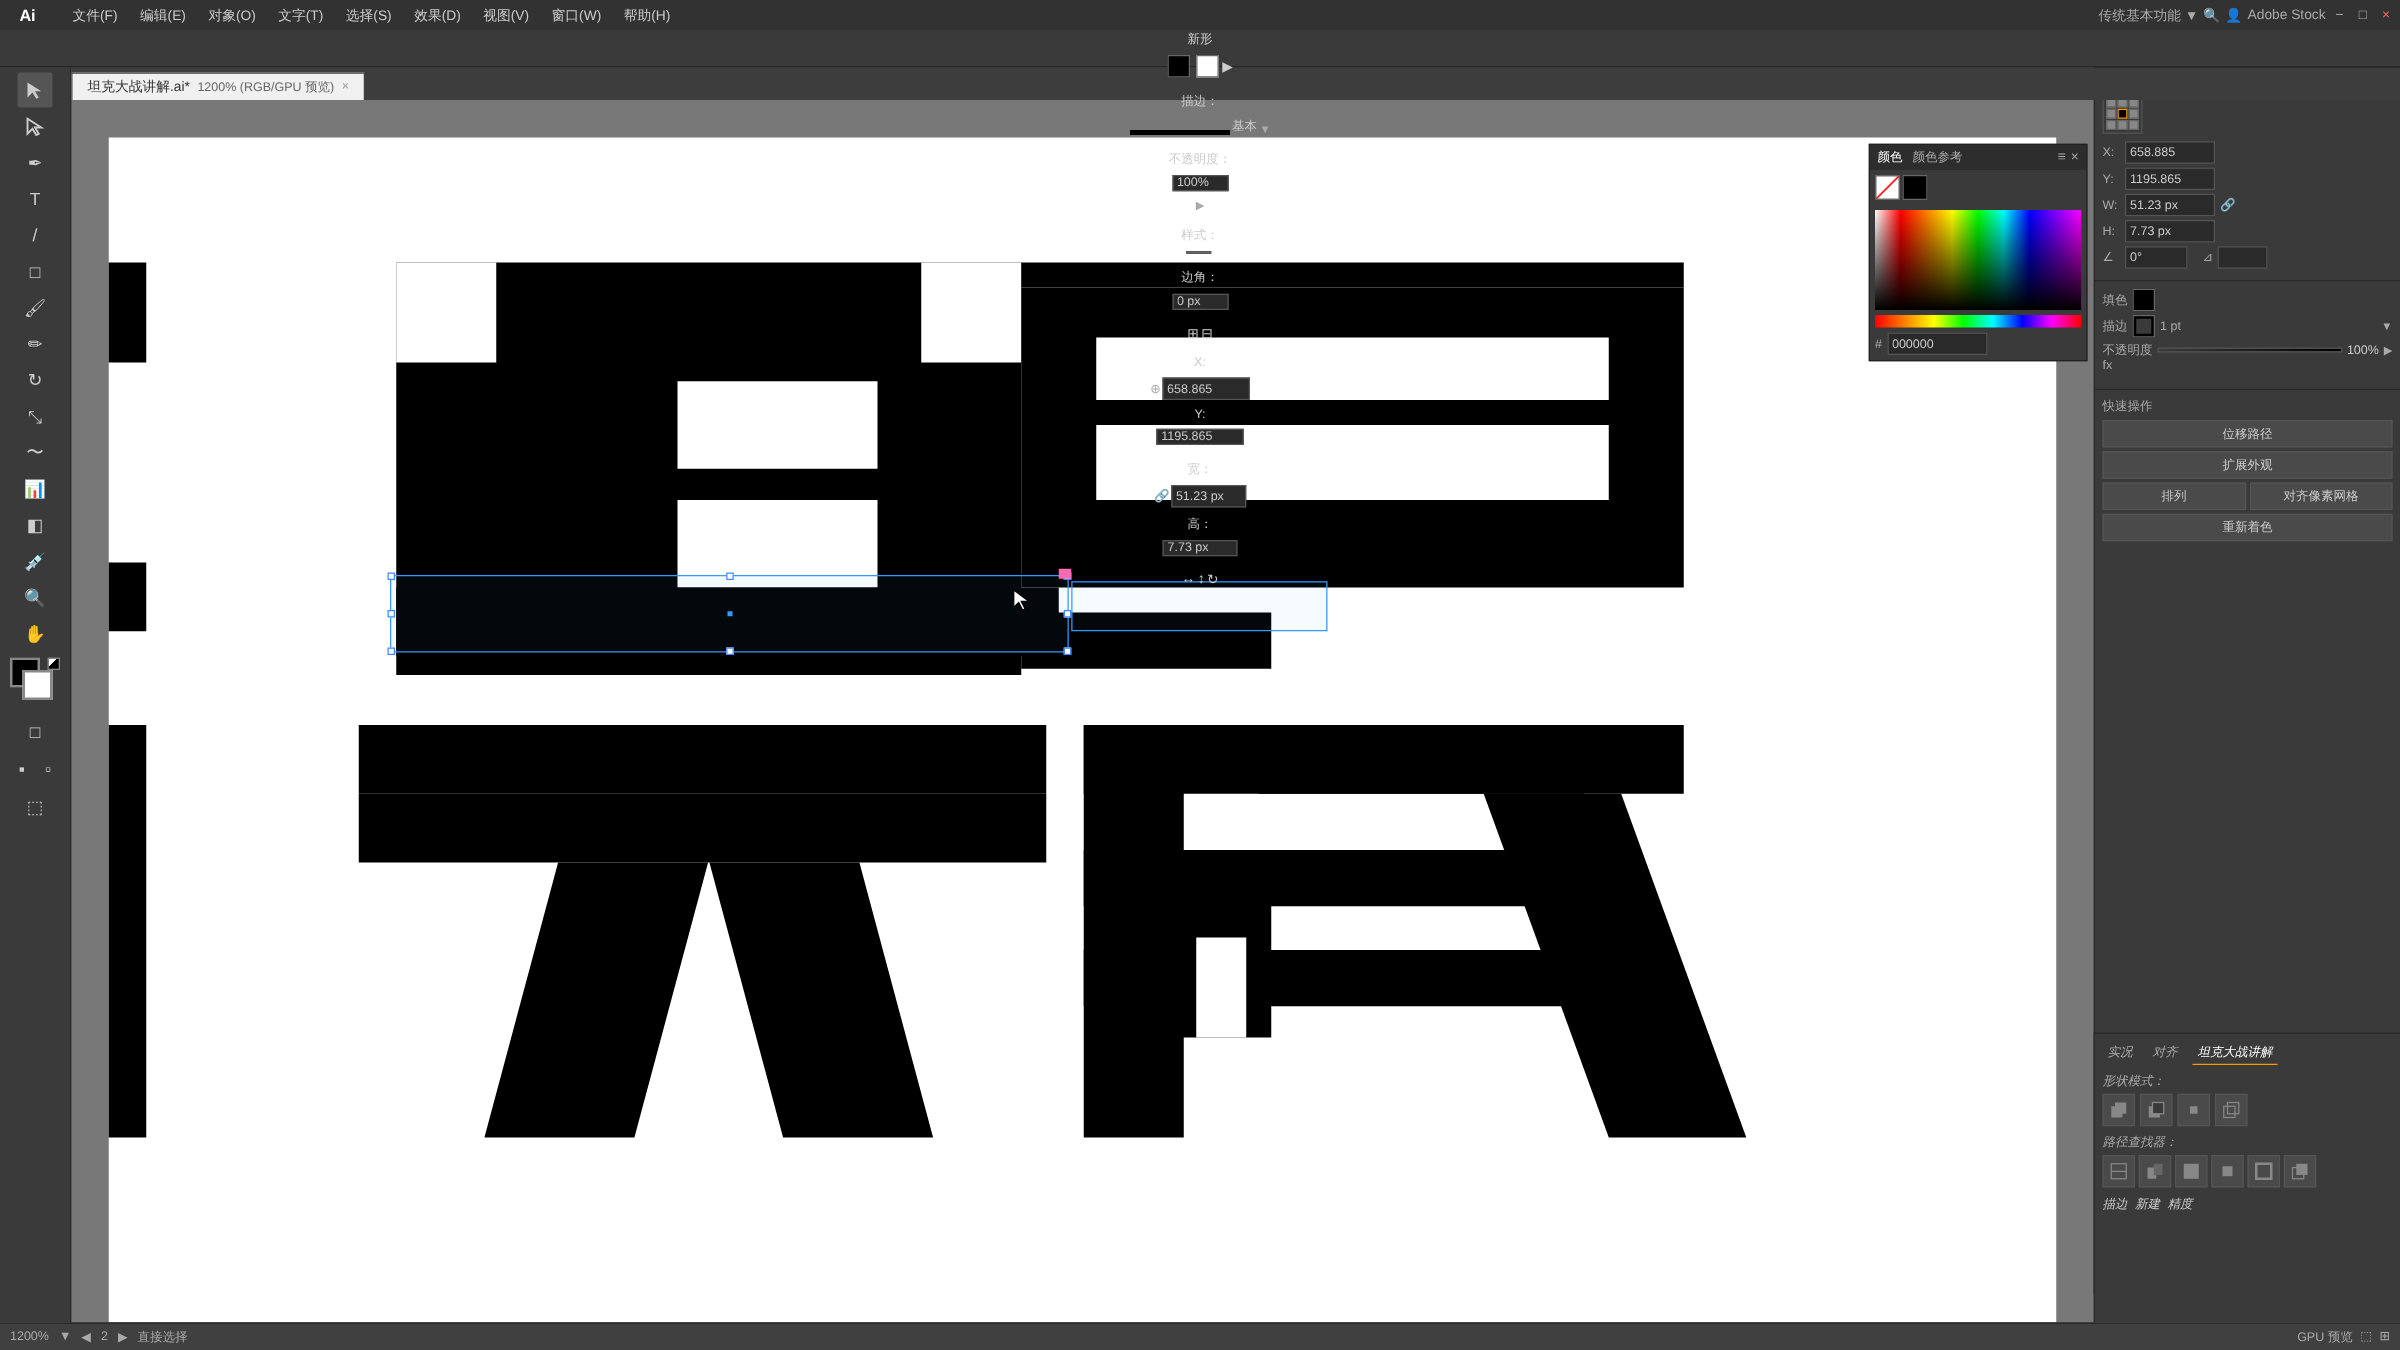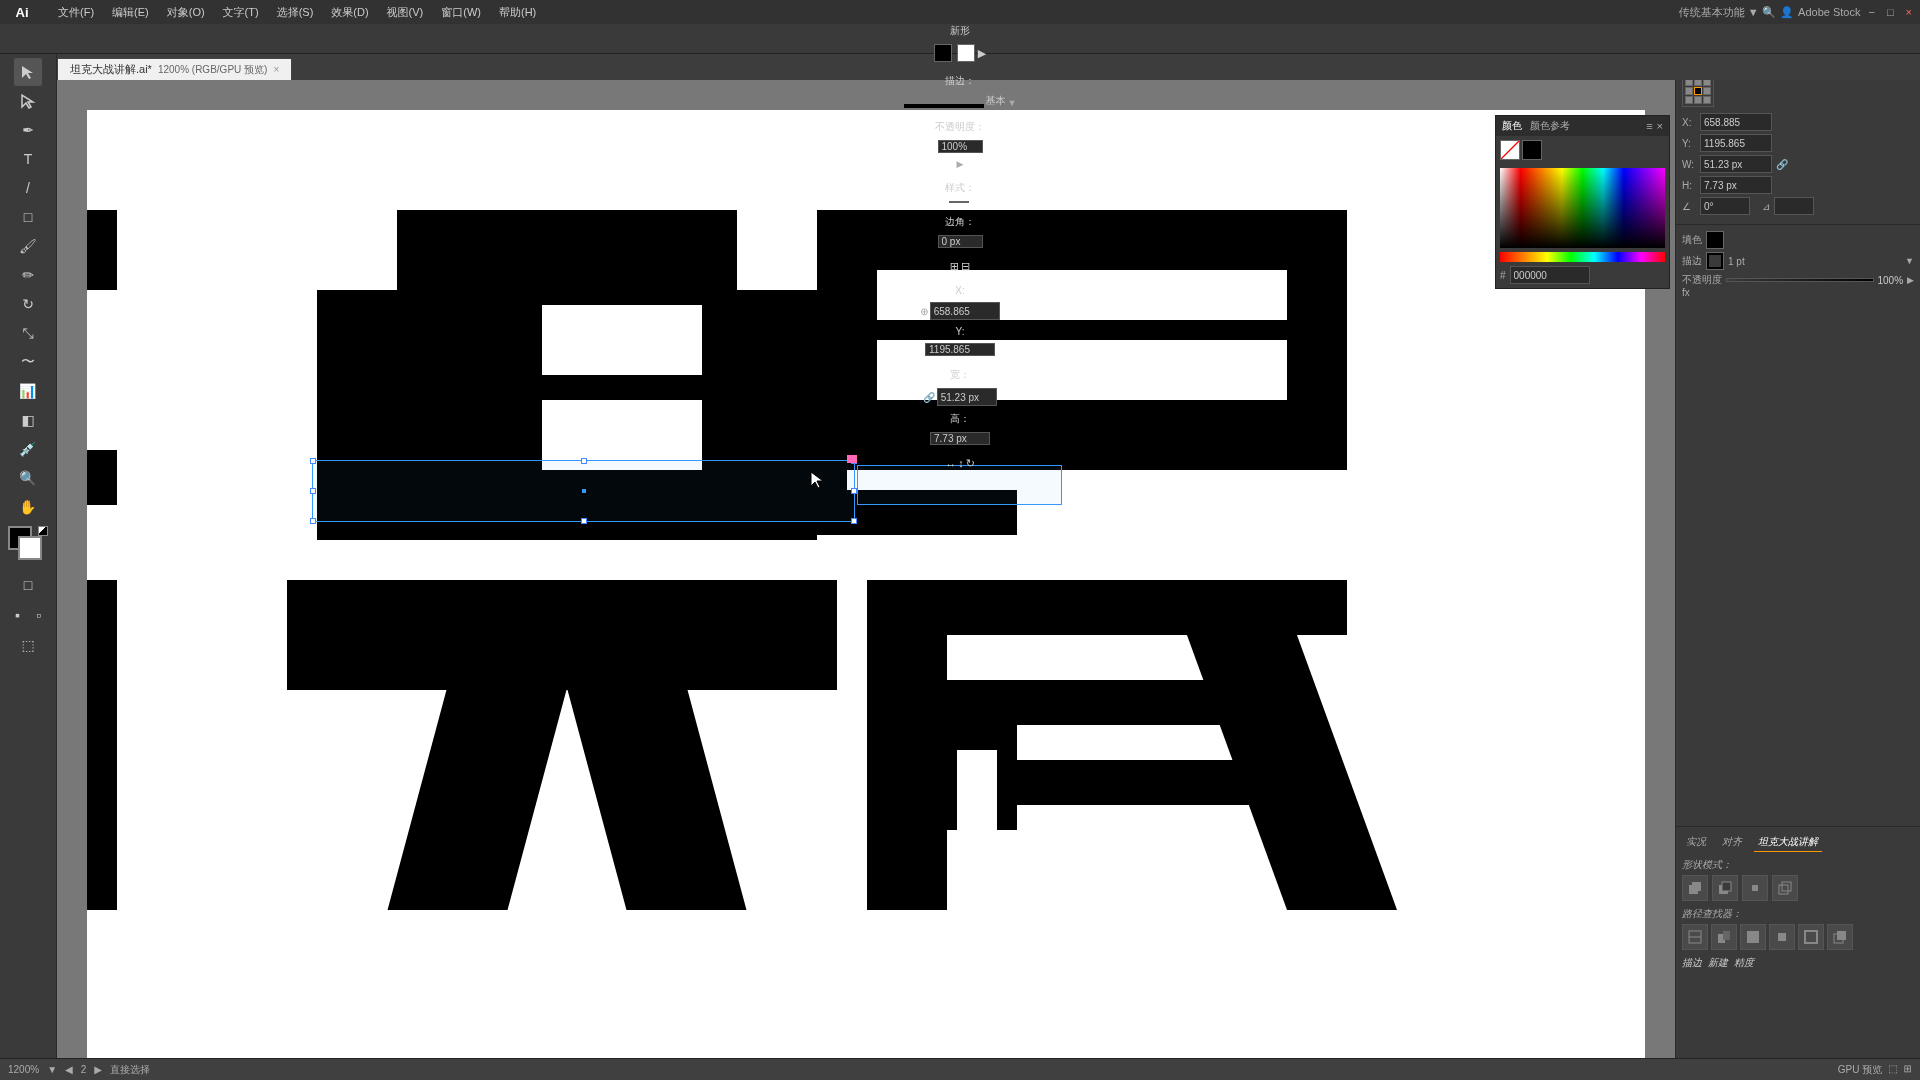--- a/index.html
+++ b/index.html
@@ -459,20 +459,30 @@
       <div class="opacity-track"></div>
       <span style="color:#ccc;font-size:10px;">100%</span>
       <span style="color:#aaa;font-size:9px;cursor:pointer;">▶</span>
     </div>
 
     <div class="coord-row">
       <span class="fx-label">fx</span>
     </div>
   </div>
 
+  <div id="quick-ops">
+    <div class="quick-title">快速操作</div>
+    <button class="quick-btn">位移路径</button>
+    <button class="quick-btn">扩展外观</button>
+    <div style="display:flex;gap:3px;">
+      <button class="quick-btn" style="flex:1;">排列</button>
+      <button class="quick-btn" style="flex:1;">对齐像素网格</button>
+    </div>
+    <button class="quick-btn">重新着色</button>
+  </div>
 
   <div id="bottom-right" style="position:absolute;bottom:22px;right:0;width:245px;height:210px;">
     <div id="bottom-tabs">
       <span class="btab">实况</span>
       <span class="btab">对齐</span>
       <span class="btab active">坦克大战讲解</span>
     </div>
 
     <div class="path-find-label">形状模式：</div>
     <div class="path-icons">

